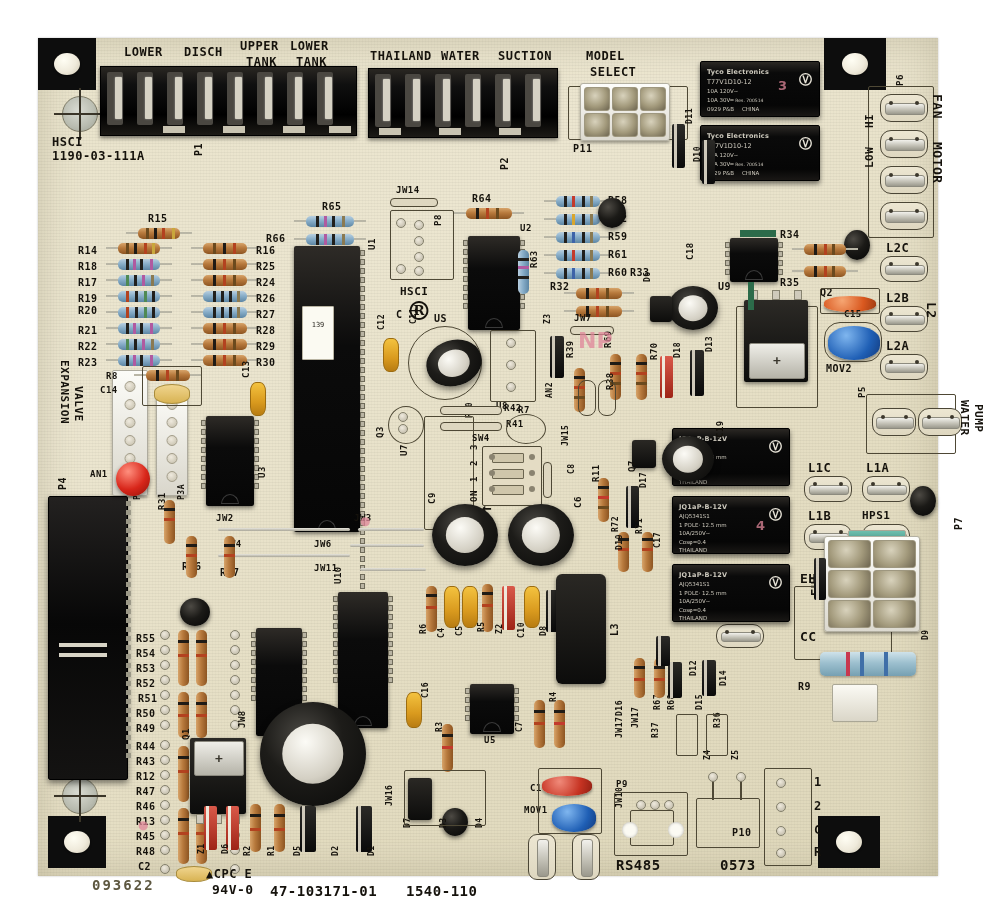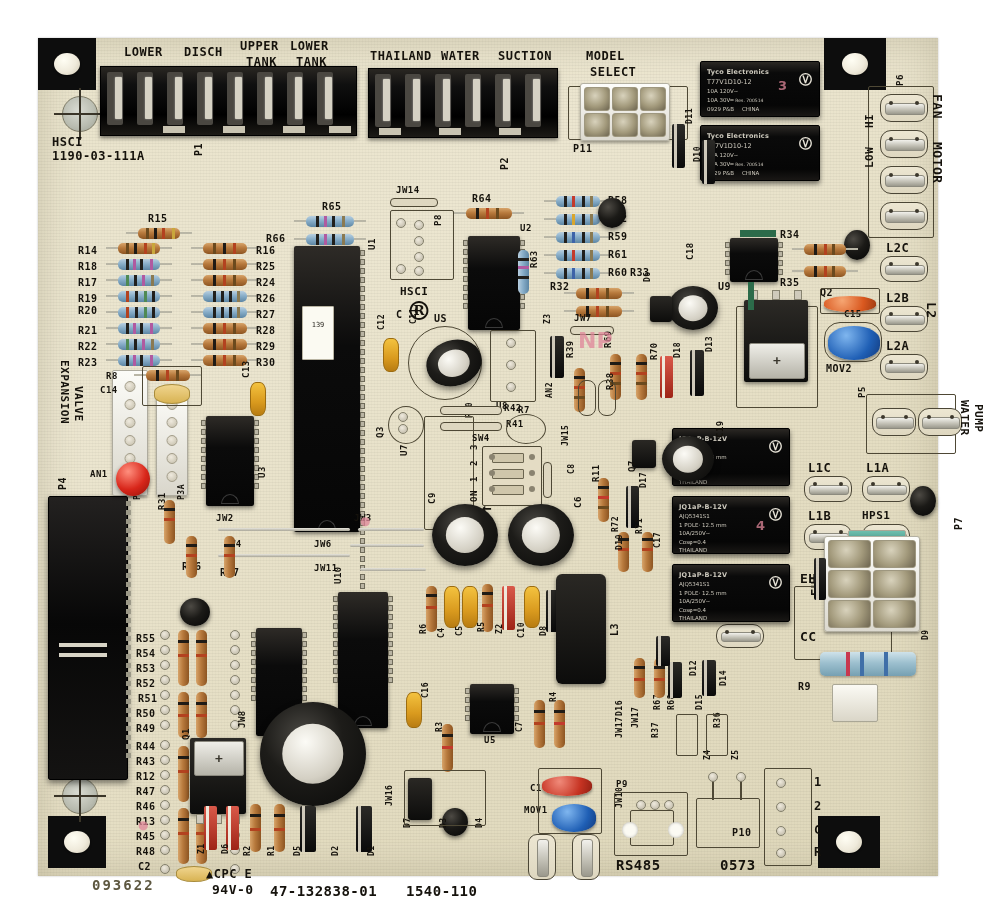--- a/index.html
+++ b/index.html
@@ -1387,21 +1387,21 @@
     <div class="diode" style="left:618px;top:598px;width:14px;height:30px;">
         <div class="band" style="top:0;left:2px;"></div>
       </div>
     <div class="diode" style="left:776px;top:520px;width:12px;height:42px;">
         <div class="band" style="top:0;left:2px;"></div>
       </div>
 
     <div class="silk s14 faint" style="left:54px;top:840px;letter-spacing:2px;">093622</div>
     <div class="silk s12" style="left:168px;top:830px;">▲CPC E</div>
     <div class="silk s13" style="left:174px;top:845px;">94V-0</div>
-    <div class="silk s14" style="left:232px;top:846px;">47-132838-01</div>
+    <div class="silk s14" style="left:232px;top:846px;">47-103171-01</div>
     <div class="silk s14" style="left:368px;top:846px;">1540-110</div>
 
     <div class="pinkmark" style="left:540px;top:290px;">NP</div>
     <div class="pinkmark" style="left:740px;top:40px;font-size:13px;">3</div>
     <div class="pinkmark" style="left:718px;top:480px;font-size:13px;">4</div>
     <div class="pinkmark" style="left:322px;top:476px;font-size:12px;">●</div>
     <div class="pinkmark" style="left:100px;top:780px;font-size:12px;">●</div>
 
   </div>
 </div>

